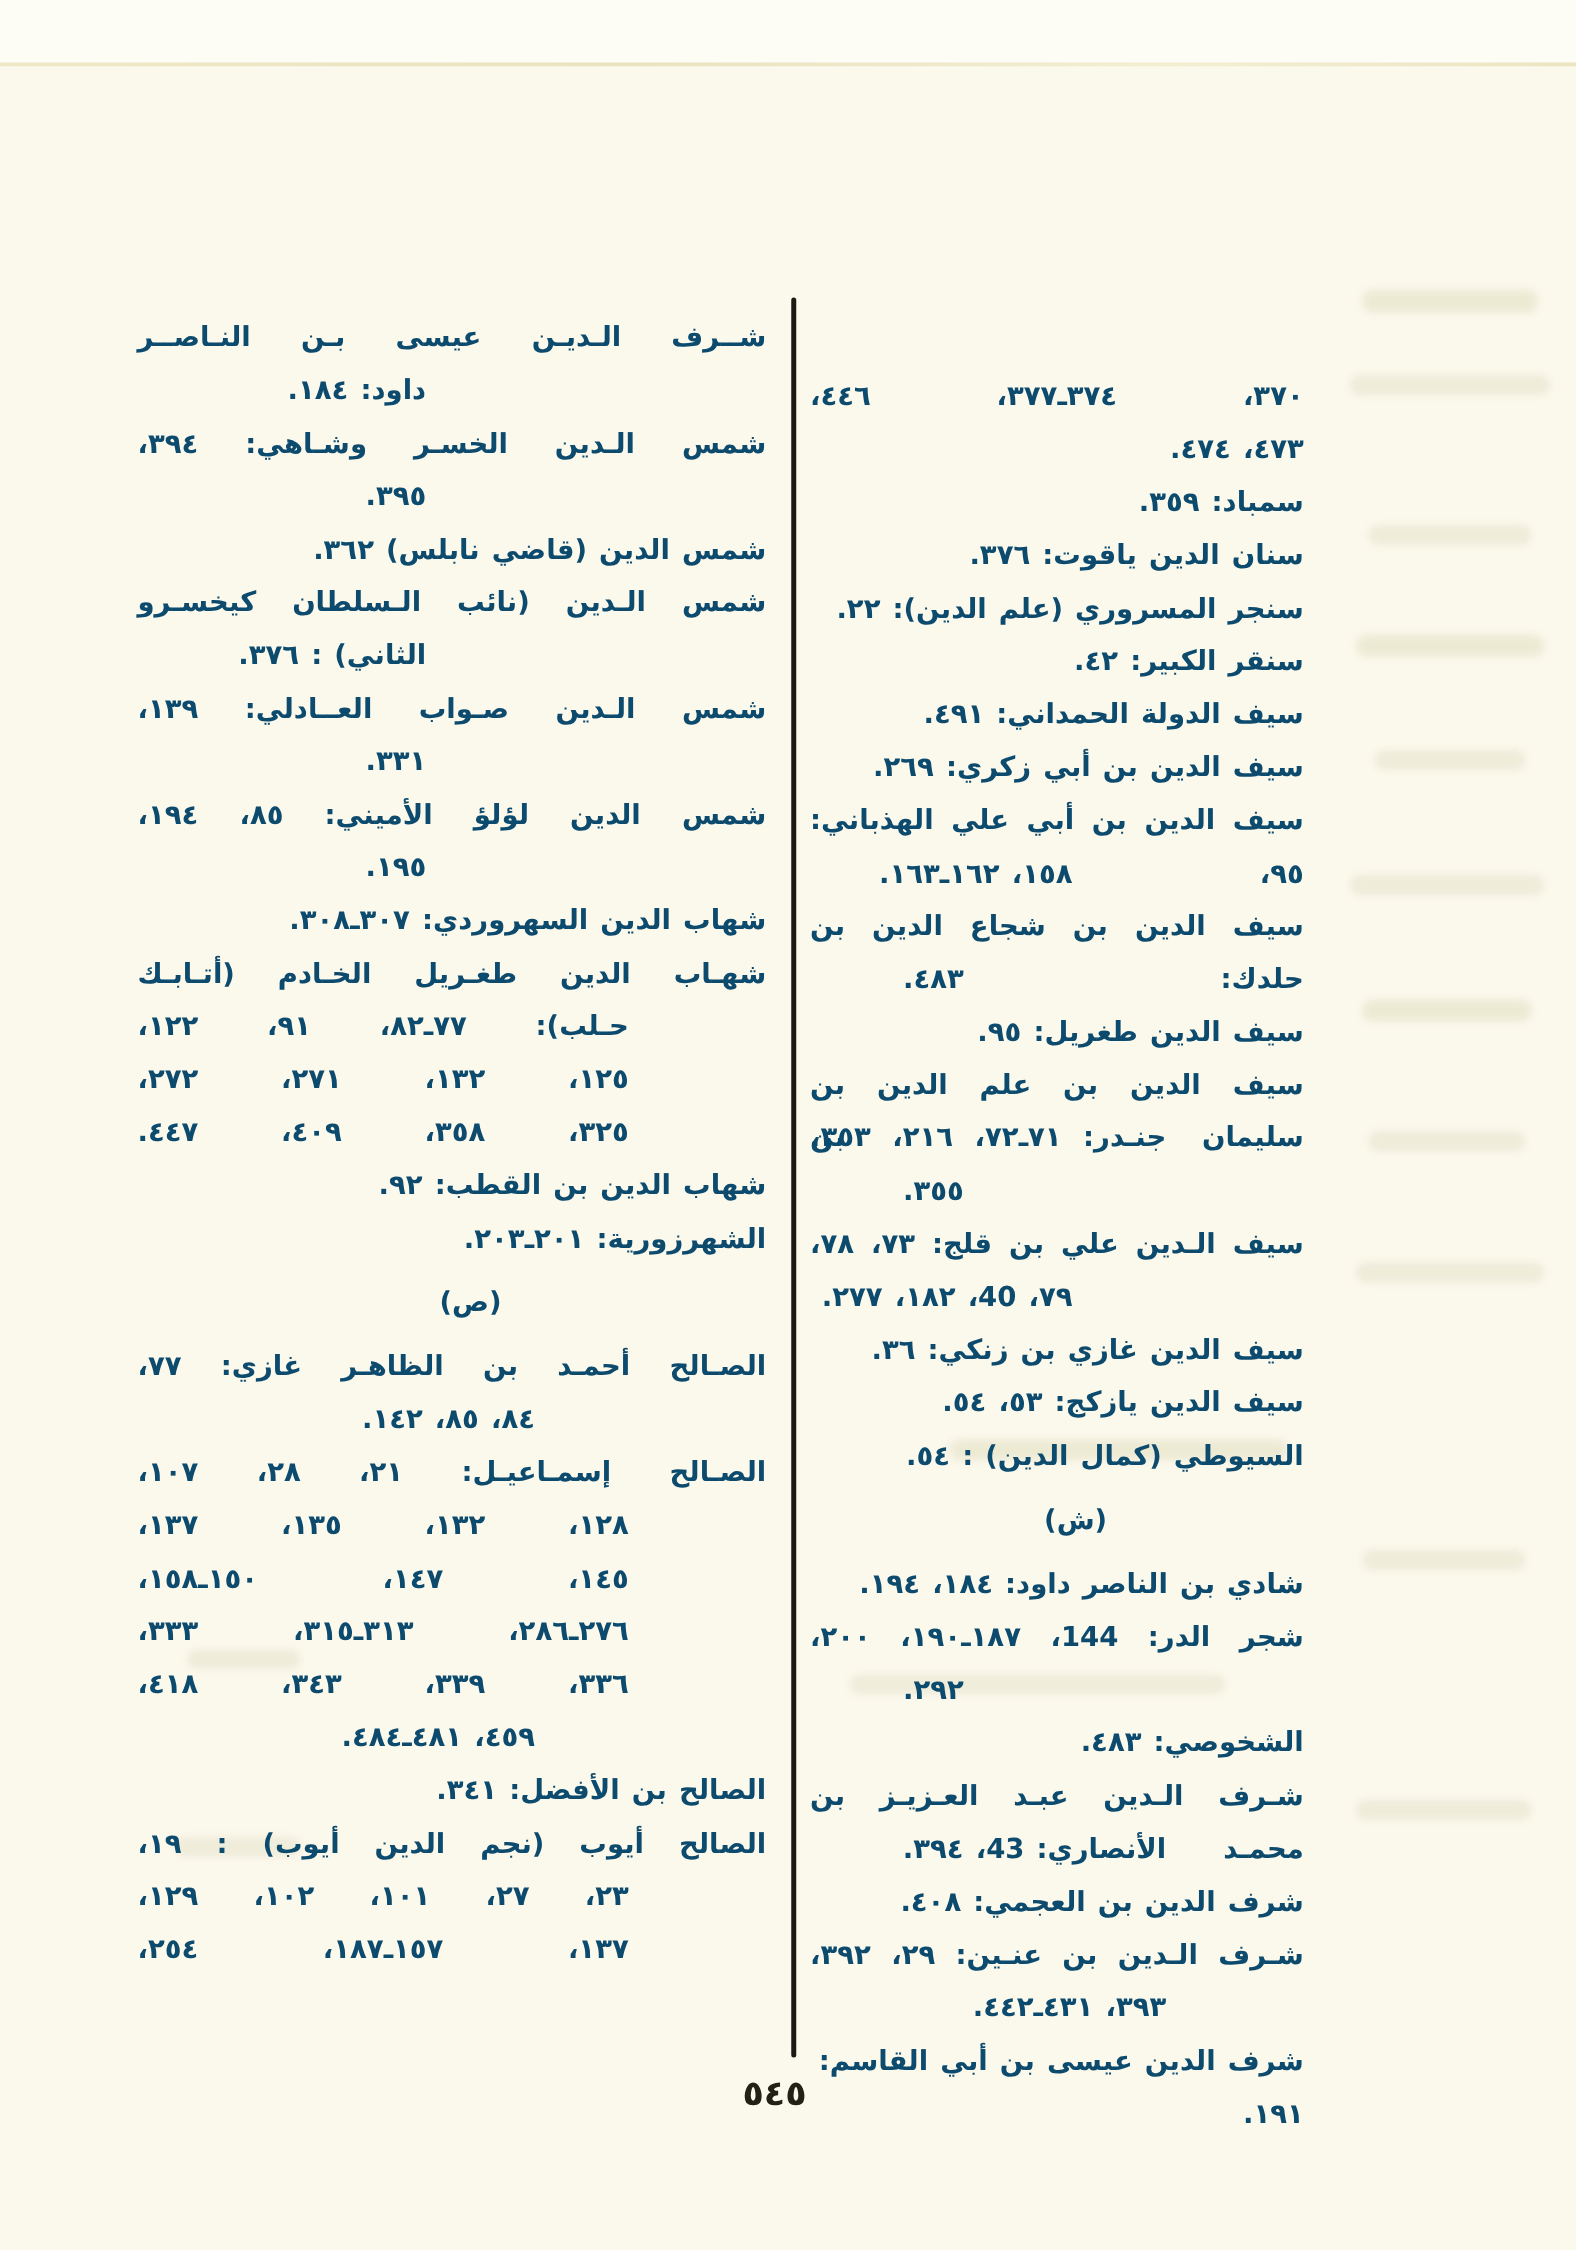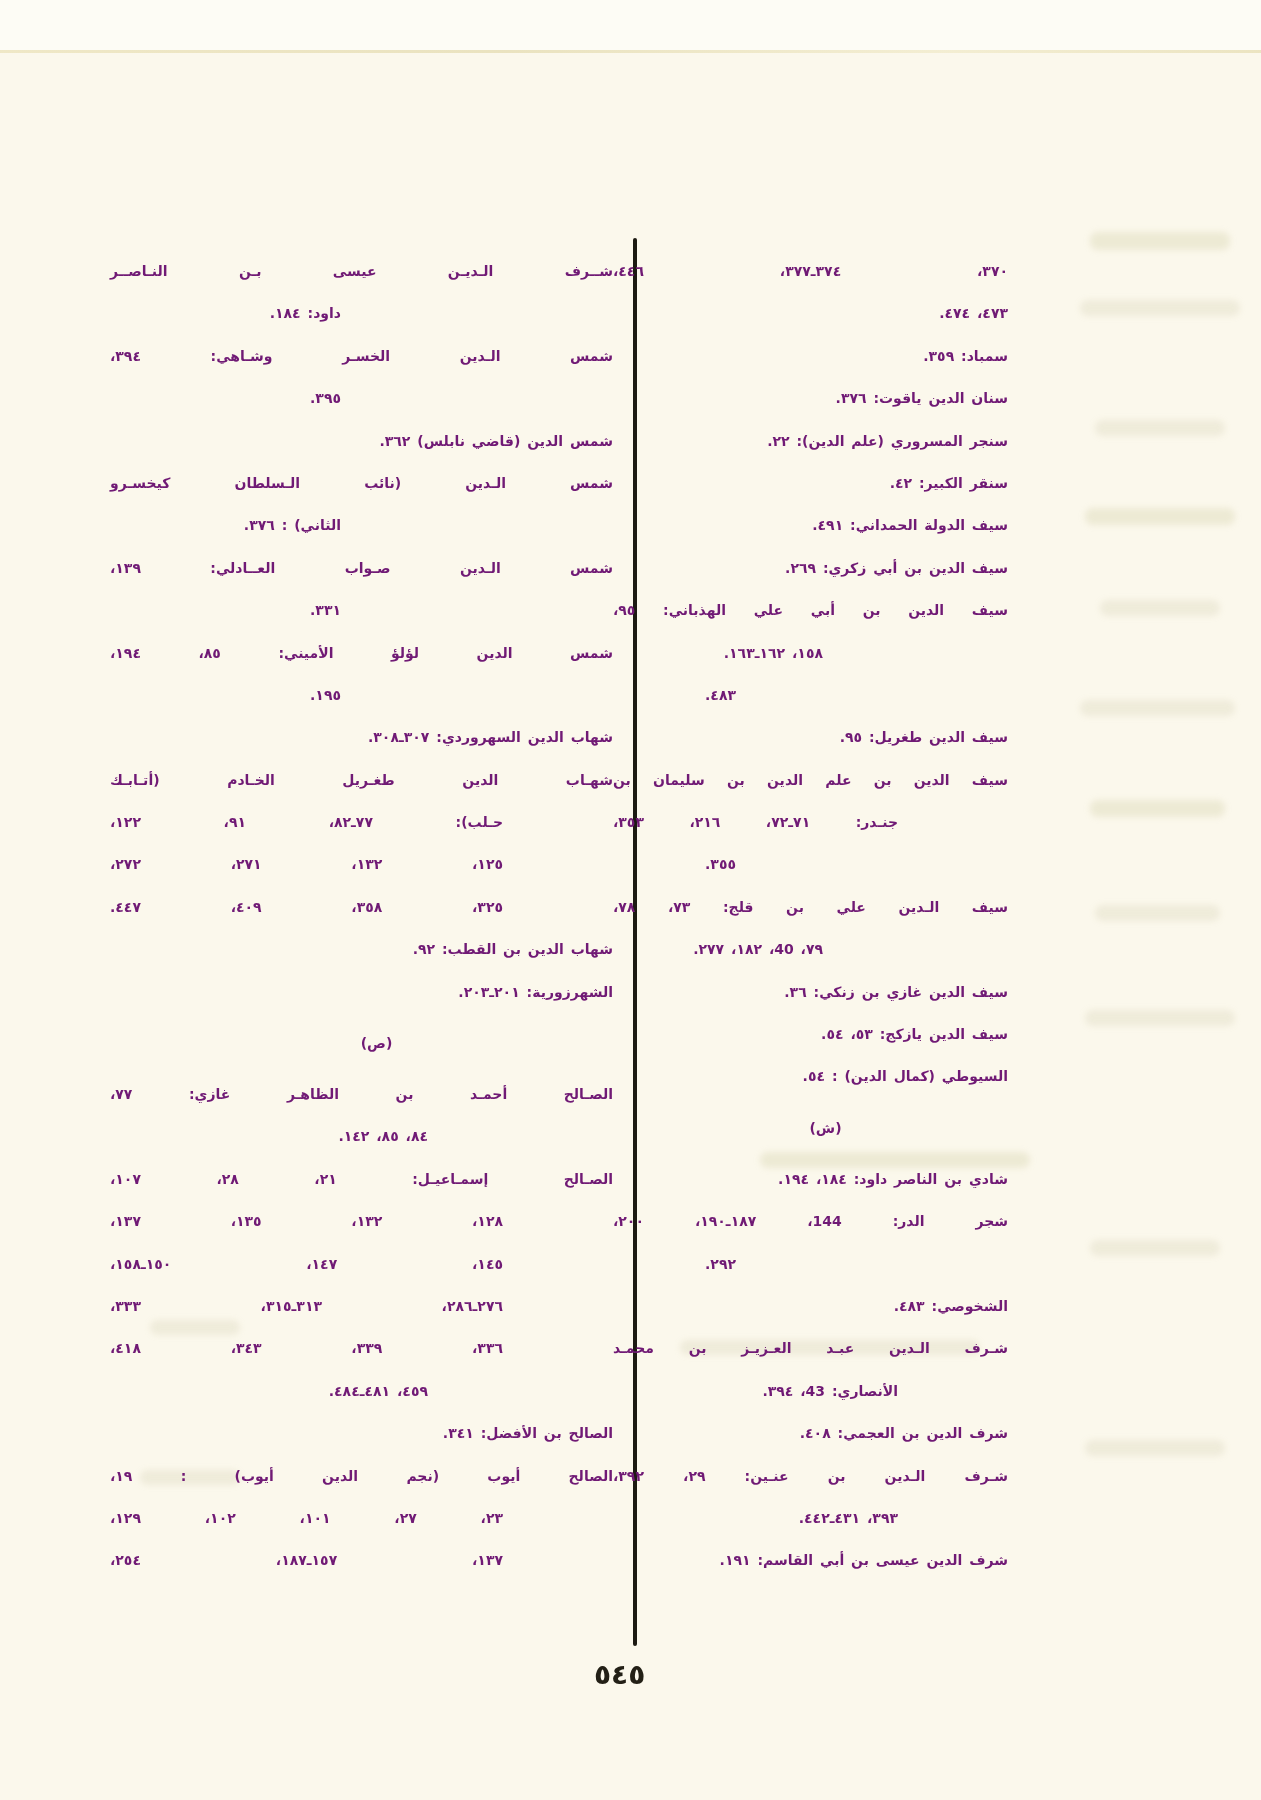--- a/index.html
+++ b/index.html
@@ -12,25 +12,25 @@
     position:absolute;left:0;top:0;width:1261px;height:50px;
     background:#fdfcf5;
   }
   .scan-line{
     position:absolute;left:0;top:50px;width:1261px;height:3px;
     background:linear-gradient(90deg,#ede5c0,#e7dfb8 40%,#f2ecce 75%,#e9e1ba);
     opacity:.85;
   }
   .column{
     position:absolute;top:250px;direction:rtl;
-    color:#701a75;font-size:14px;font-weight:bold;
+    color:#0c4a6e;font-size:22px;font-weight:bold;
     word-spacing:2px;
   }
   .col-left{left:110px;width:503px;}
-  .col-right{left:613px;width:395px;}
+  .col-right{left:648px;width:395px;margin-top:47px;}
   .line{
     height:42.4px;line-height:42.4px;
     text-align:right;white-space:normal;
   }
   .line.sp{text-align:justify;text-align-last:justify;}
   .line.i1{padding-right:110px;}
   .line.i2{padding-right:185px;text-align:right;}
   .line.i3{padding-right:272px;}
   .line.i1.sp,.line.i2.sp{text-align:justify;text-align-last:justify;}
   .line.head{
@@ -82,20 +82,21 @@
     <div class="line sp">٣٧٠، ٣٧٤ـ٣٧٧، ٤٤٦،</div>
     <div class="line">٤٧٣، ٤٧٤.</div>
     <div class="line">سمباد: ٣٥٩.</div>
     <div class="line">سنان الدين ياقوت: ٣٧٦.</div>
     <div class="line">سنجر المسروري (علم الدين): ٢٢.</div>
     <div class="line">سنقر الكبير: ٤٢.</div>
     <div class="line">سيف الدولة الحمداني: ٤٩١.</div>
     <div class="line">سيف الدين بن أبي زكري: ٢٦٩.</div>
     <div class="line sp">سيف الدين بن أبي علي الهذباني: ٩٥،</div>
     <div class="line i2">١٥٨، ١٦٢ـ١٦٣.</div>
+    <div class="line sp">سيف الدين بن شجاع الدين بن حلدك:</div>
     <div class="line i3">٤٨٣.</div>
     <div class="line">سيف الدين طغريل: ٩٥.</div>
     <div class="line sp">سيف الدين بن علم الدين بن سليمان بن</div>
     <div class="line sp i1">جنـدر: ٧١ـ٧٢، ٢١٦، ٣٥٣،</div>
     <div class="line i3">٣٥٥.</div>
     <div class="line sp">سيف الـدين علي بن قلج: ٧٣، ٧٨،</div>
     <div class="line i2">٧٩، 40، ١٨٢، ٢٧٧.</div>
     <div class="line">سيف الدين غازي بن زنكي: ٣٦.</div>
     <div class="line">سيف الدين يازكج: ٥٣، ٥٤.</div>
     <div class="line">السيوطي (كمال الدين) : ٥٤.</div>

